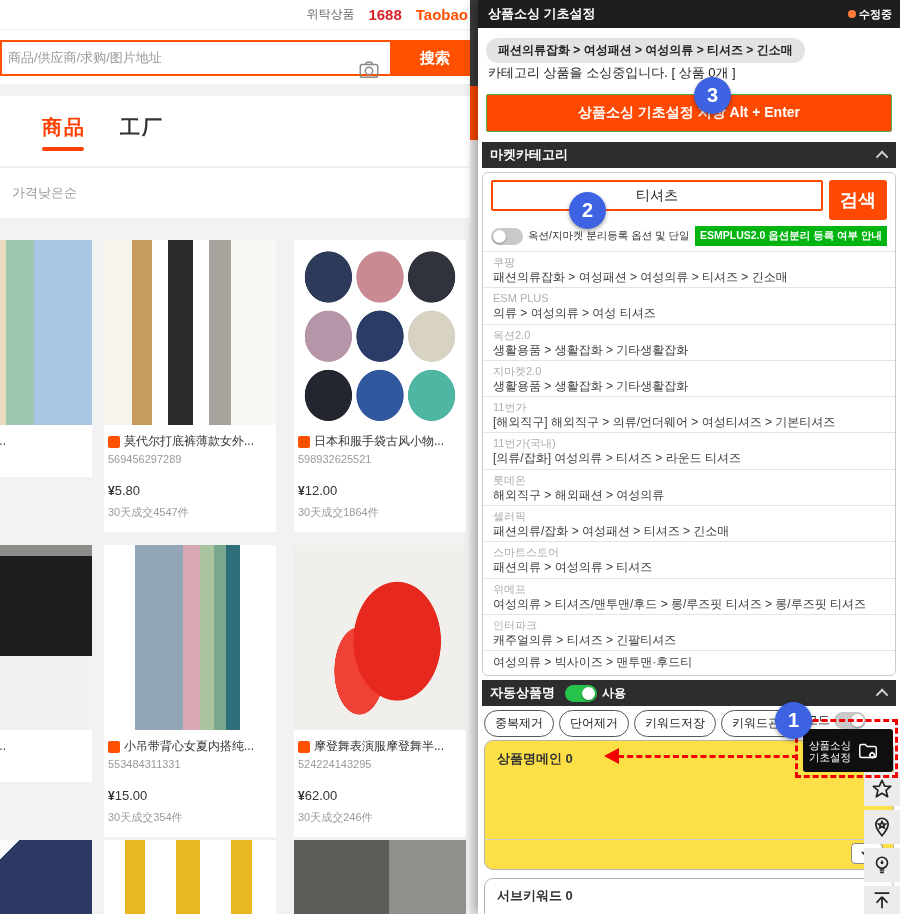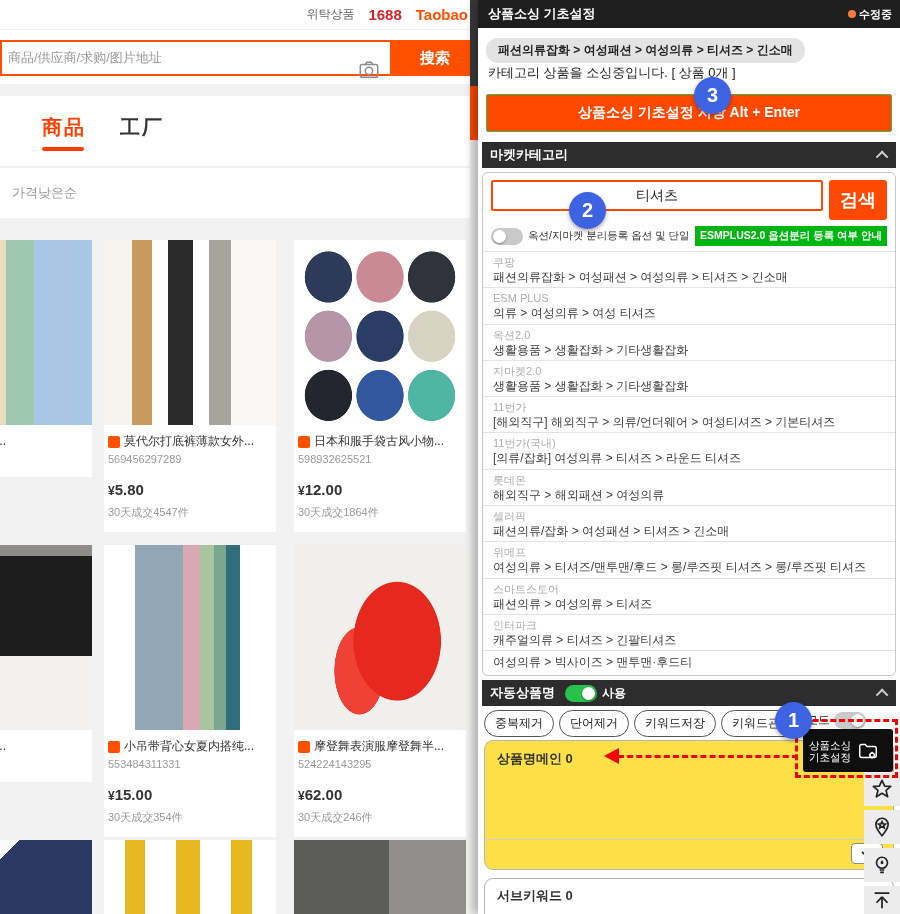--- a/index.html
+++ b/index.html
@@ -33,21 +33,21 @@
   .sort-label { font-size:13px; color:#999; }
 
   .p-card { position:absolute; width:172px; background:#fff; }
   .p-img { width:172px; height:185px; background:#fff; }
   .p-meta { padding:8px 4px 12px 4px; background:#fff; }
   .p-title { font-size:12px; color:#333; white-space:nowrap; overflow:hidden; display:flex; align-items:center; gap:4px; }
   .p-badge { display:inline-block; width:12px; height:12px; background:#ff5000; border-radius:2px; flex:0 0 12px; }
   .p-id { font-size:11px; color:#9a9a9a; margin-top:3px; }
   .p-price { margin-top:16px; color:#333; }
   .p-cur { font-size:12px; font-weight:bold; }
-  .p-val { font-size:15px; font-weight:bold; }
+  .p-val { font-size:13px; font-weight:normal; }
   .p-sales { font-size:11px; color:#9a9a9a; margin-top:6px; }
 
   .img-p1 { background:linear-gradient(90deg,#e9b9bd 0 16%,#302f2d 16% 32%,#e9dcc0 32% 50%,#9ec9b0 50% 66%,#a9c6e4 66% 100%); }
   .img-p2 { background:linear-gradient(90deg,#f7f3ed 0 16%,#c79a5e 16% 28%,#fdfdfd 28% 37%,#2b2b2b 37% 52%,#ffffff 52% 61%,#a7a39d 61% 74%,#faf8f5 74% 100%); }
   .img-p3 { background:#fff;
             background-image:
               radial-gradient(24px 26px at 20% 20%, #2e3a59 97%, transparent),
               radial-gradient(24px 26px at 50% 20%, #c98a93 97%, transparent),
               radial-gradient(24px 26px at 80% 20%, #30333b 97%, transparent),
               radial-gradient(24px 26px at 20% 52%, #b695a8 97%, transparent),
@@ -314,26 +314,26 @@
         </div>
         <div class="cat-row">
           <div class="cat-market">롯데온</div>
           <div class="cat-path">해외직구 &gt; 해외패션 &gt; 여성의류</div>
         </div>
         <div class="cat-row">
           <div class="cat-market">셀러픽</div>
           <div class="cat-path">패션의류/잡화 &gt; 여성패션 &gt; 티셔즈 &gt; 긴소매</div>
         </div>
         <div class="cat-row">
+          <div class="cat-market">스마트스토어</div>
+          <div class="cat-path">패션의류 &gt; 여성의류 &gt; 티셔즈</div>
+        </div>
+        <div class="cat-row">
           <div class="cat-market">위메프</div>
           <div class="cat-path">여성의류 &gt; 티셔즈/맨투맨/후드 &gt; 롱/루즈핏 티셔즈 &gt; 롱/루즈핏 티셔즈</div>
-        </div>
-        <div class="cat-row">
-          <div class="cat-market">스마트스토어</div>
-          <div class="cat-path">패션의류 &gt; 여성의류 &gt; 티셔즈</div>
         </div>
         <div class="cat-row">
           <div class="cat-market">인터파크</div>
           <div class="cat-path">캐주얼의류 &gt; 티셔즈 &gt; 긴팔티셔즈</div>
         </div>
         <div class="cat-row">
           <div class="cat-path">여성의류 &gt; 빅사이즈 &gt; 맨투맨·후드티</div>
         </div>
       </div>
     </div>

